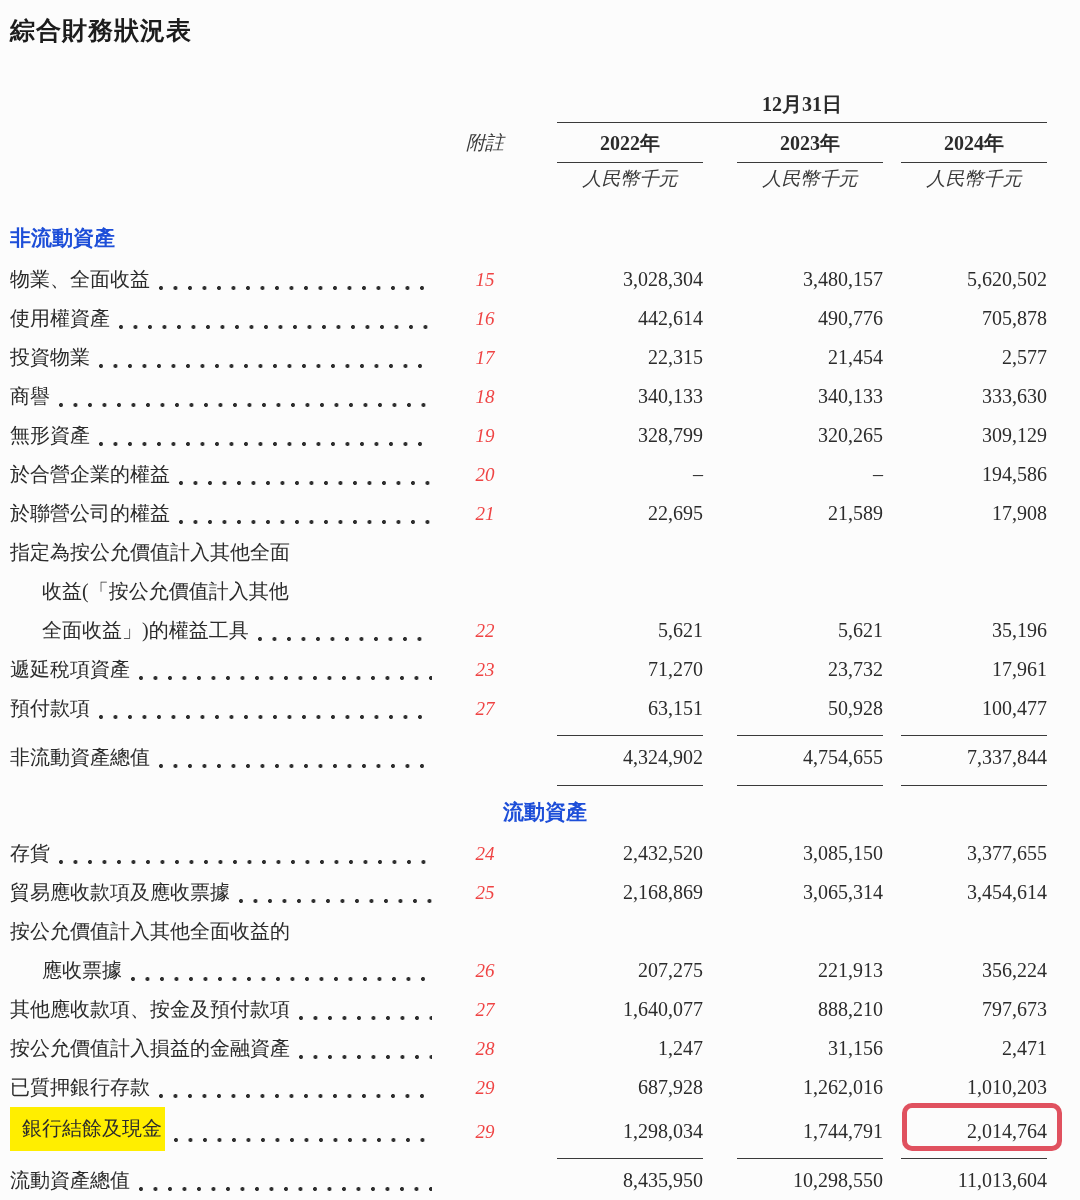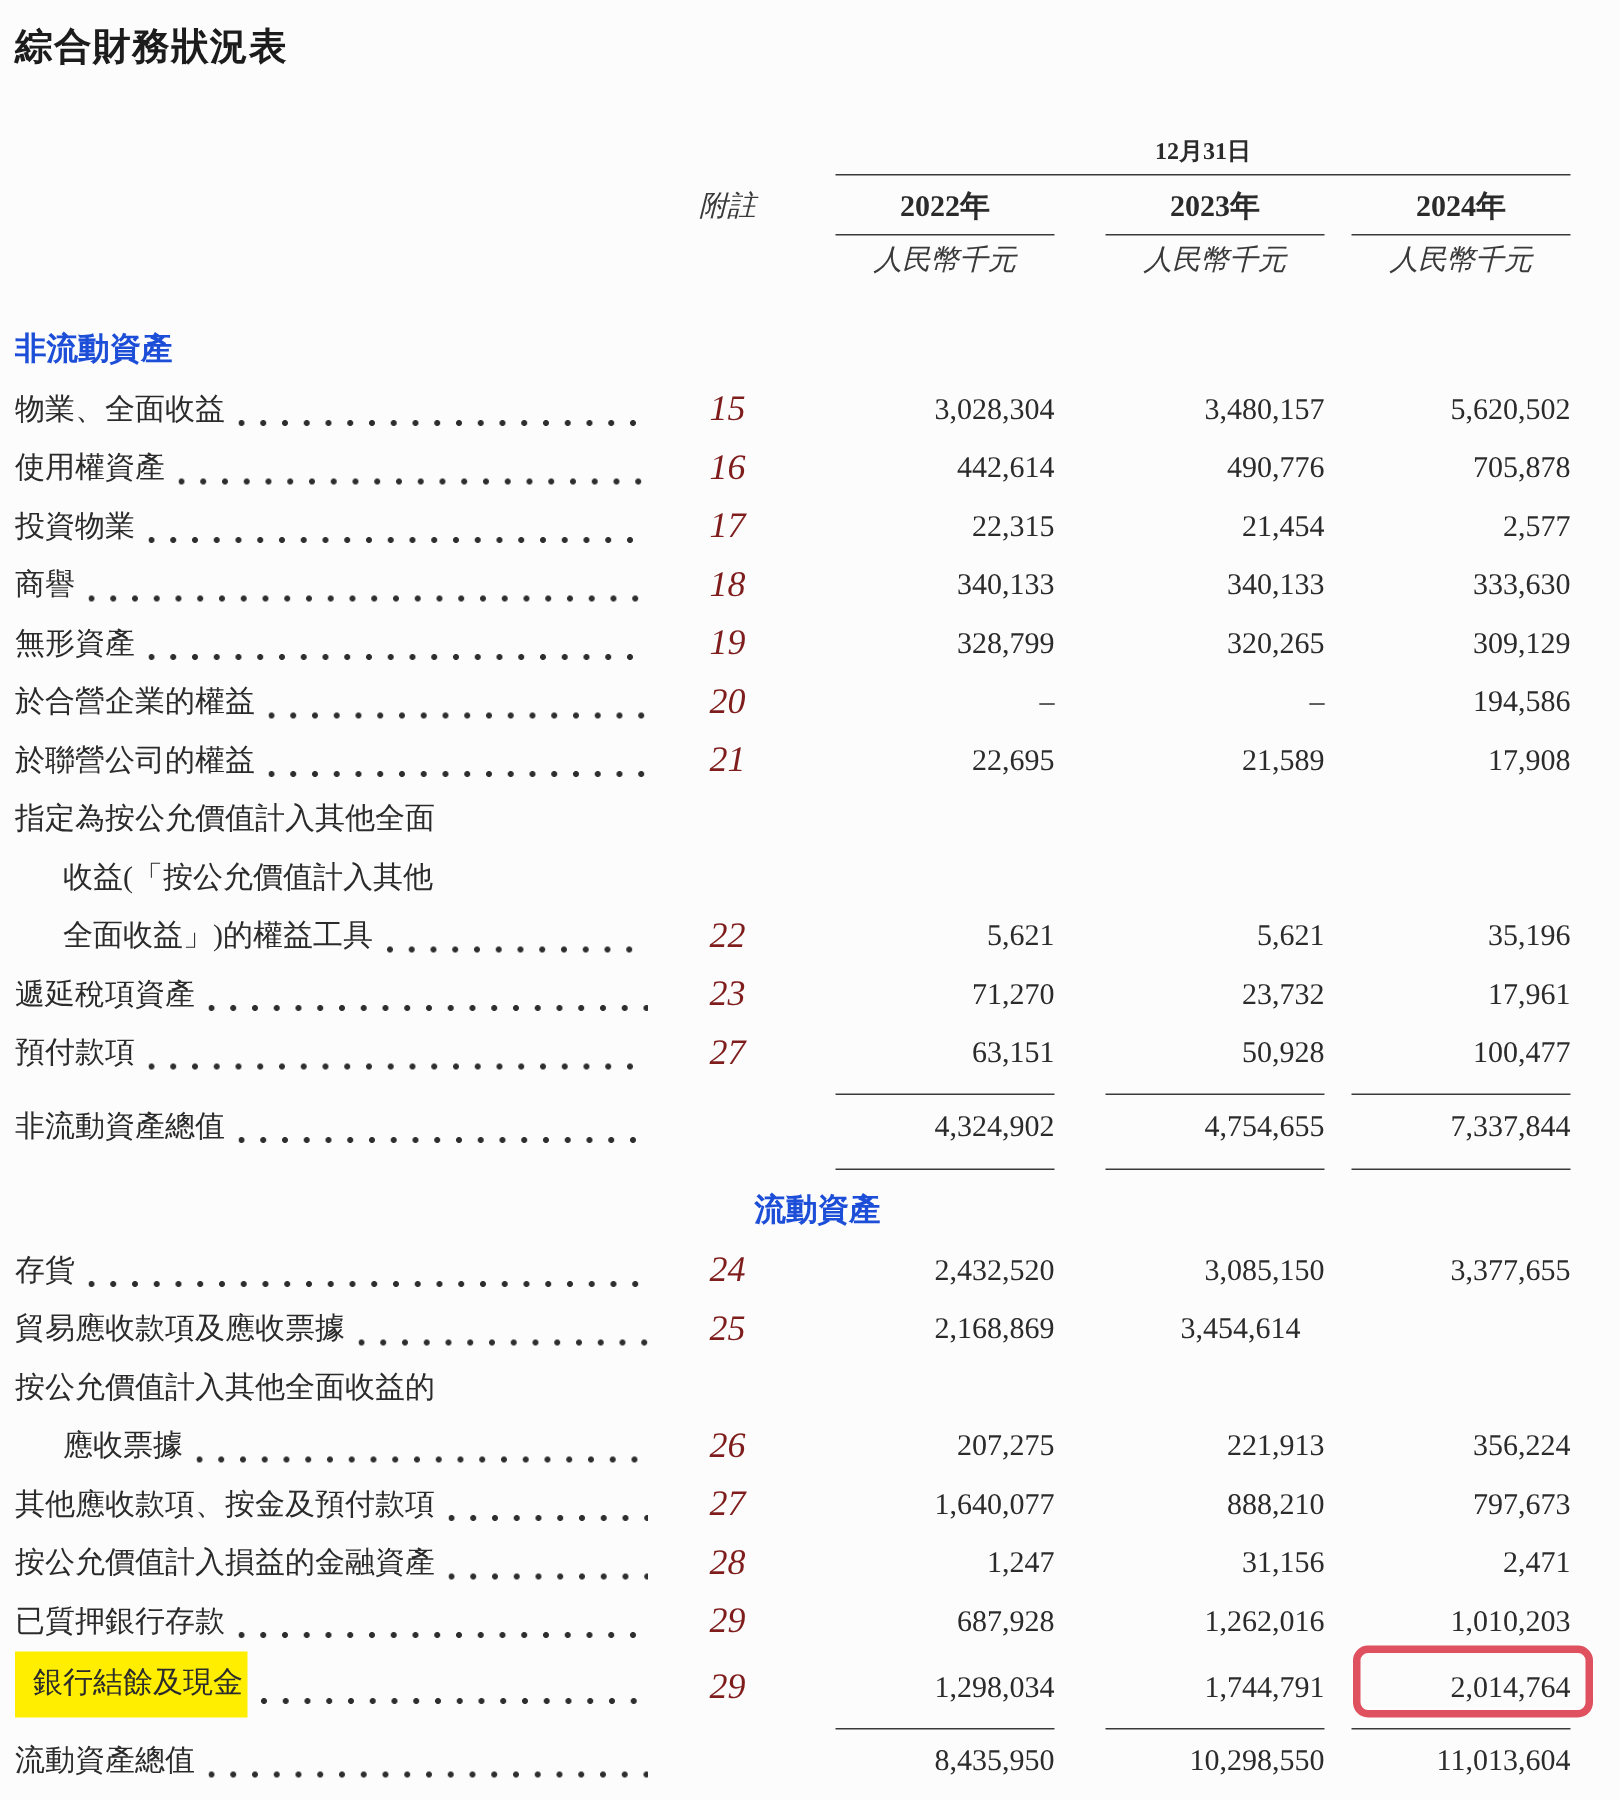--- a/index.html
+++ b/index.html
@@ -16,21 +16,21 @@
   .title {
     font-family: "Liberation Sans", "DejaVu Sans", sans-serif;
     font-weight: bold; font-size: 25px; color: #1c1c1c;
     padding-top: 14px; letter-spacing: 1px;
   }
 
   
   .date-row { margin-top: 44px; }
   .date-label {
     display: block; margin-left: 547px; width: 490px;
-    text-align: center; font-weight: bold; font-size: 16px;
+    text-align: center; font-weight: bold; font-size: 20px;
   }
   .date-rule { margin-left: 547px; width: 490px; border-bottom: 1.6px solid #3a3a3a; margin-top: 4px; }
 
   .hrow { display: flex; align-items: flex-start; }
   .hrow.years { margin-top: 7px; }
   .hrow.units { margin-top: 3px; }
   .lblcell { width: 430px; }
   .notecell { width: 90px; text-align: center; }
   .c1 { width: 173px; } .c2 { width: 180px; } .c3 { width: 164px; }
   .colbox { width: 146px; margin-left: auto; text-align: center; }
@@ -41,21 +41,21 @@
   .sec-h {
     font-family: "Liberation Sans", "DejaVu Sans", sans-serif;
     font-weight: bold; font-size: 21px; color: #1d4ed8;
   }
   .sec-h.first { margin-top: 32px; margin-bottom: 8px; }
   .sec-h.second { margin-top: 12px; margin-bottom: 8px; text-align: center; }
 
   .row { display: flex; align-items: flex-end; line-height: 39px; }
   .row .lbl { width: 430px; display: flex; }
   .row .lbl .t { white-space: nowrap; }
-  .row .note { width: 90px; text-align: center; font-style: italic; font-size: 24px; color: #7f1d1d; }
+  .row .note { width: 90px; text-align: center; font-style: italic; font-size: 19px; color: #ef4444; }
   .row .v { text-align: right; font-variant-numeric: lining-nums; }
   .row .v1 { width: 173px; } .row .v2 { width: 180px; } .row .v3 { width: 164px; }
 
   .leader {
     flex: 1 1 auto; min-width: 0; align-self: flex-end;
     height: 4px; margin: 0 8px 9px 9px;
     background-image: radial-gradient(circle at 2px 2px, #2e2e2e 1.7px, transparent 2.3px);
     background-size: 14.5px 4px; background-repeat: repeat-x;
   }
 
@@ -290,20 +290,21 @@
     <div class="v v3">3,377,655</div>
   </div>
 
   <div class="row">
     <div class="lbl">
         <span class="t">貿易應收款項及應收票據</span>
         <span class="leader"></span>
       </div>
     <div class="note">25</div>
     <div class="v v1">2,168,869</div>
+    <div class="v v2">3,065,314</div>
     <div class="v v3">3,454,614</div>
   </div>
 
   <div class="row">
     <div class="lbl block">
       <div>按公允價值計入其他全面收益的</div>
       <div class="last">
           <span class="t">應收票據</span>
           <span class="leader"></span>
         </div>

